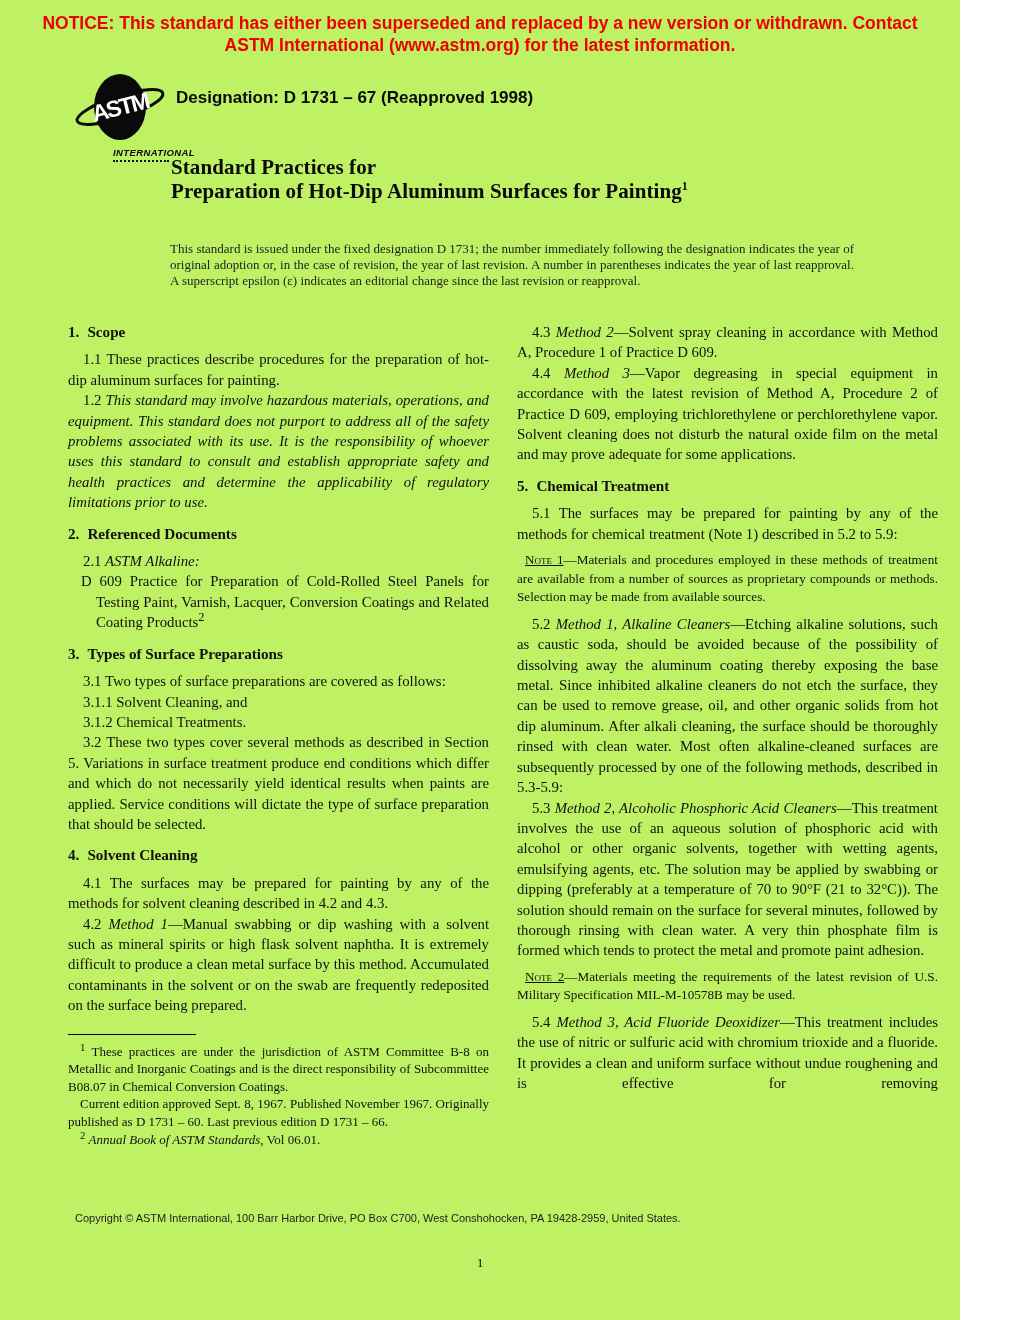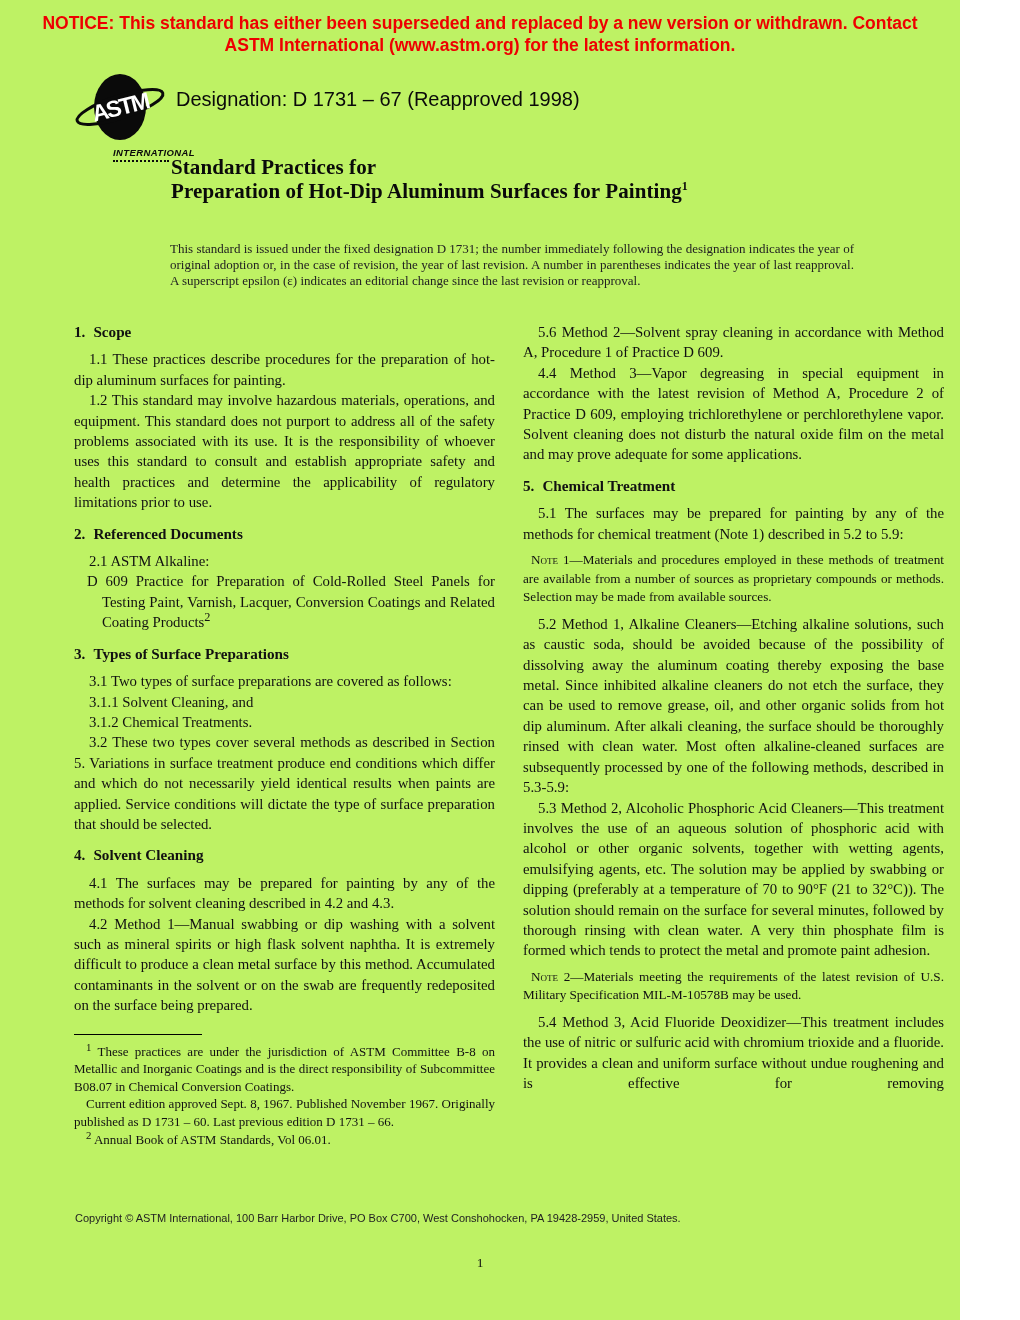--- a/index.html
+++ b/index.html
@@ -16,51 +16,51 @@
   }
   
   .logo{position:absolute;left:73px;top:72px;width:96px;text-align:center;}
   .logo-intl{
     font-family:"Liberation Sans",sans-serif;font-weight:bold;font-style:italic;
     font-size:9.5px;letter-spacing:.4px;color:#0a0a0a;
     border-bottom:2px dotted #0a0a0a;padding-bottom:2px;margin-top:-3px;margin-left:40px;
   }
   .designation{
     position:absolute;left:176px;top:88px;
-    font-family:"Liberation Sans",sans-serif;font-weight:normal;font-size:20px;color:#0a0a0a;
+    font-family:"Liberation Sans",sans-serif;font-weight:bold;font-size:17px;color:#0a0a0a;
   }
   .title-block{
     position:absolute;left:171px;top:156px;
     font-family:Liberation Serif, serif;font-weight:bold;
     font-size:21px;line-height:23.5px;color:#0a0a0a;letter-spacing:.1px;
   }
   .title-block sup{font-size:12px;}
   
   .preamble{
     position:absolute;left:170px;top:241px;width:684px;
     font-size:13px;line-height:16px;text-align:justify;color:#222;
   }
   
   .columns{
-    position:absolute;left:74px;top:316px;width:870px;
+    position:absolute;left:68px;top:316px;width:870px;
     display:grid;grid-template-columns:421px 421px;column-gap:28px;
   }
   .col{font-size:14.8px;line-height:20.4px;text-align:justify;}
   .h{
     font-weight:bold;font-size:15.2px;margin:11px 0 7px 0;text-align:left;
   }
   .h .hnum{margin-right:8px;}
   .col .h:first-child{margin-top:6px;}
   .para{margin:0;text-indent:15px;}
-  .it{margin-top:35px;}
+  .it{font-style:italic;margin-top:35px;}
   .ref{margin:0;padding-left:28px;text-indent:-15px;}
   .note{
     font-size:13.2px;line-height:18.6px;margin:7px 0 7px 0;text-indent:8px;
   }
-  .note .nlabel{font-variant:small-caps;}
+  .note .nlabel{font-variant:small-caps;text-decoration:underline;}
   .justify-last{text-align-last:justify;}
   
   .fn-divider{width:128px;border:none;border-top:1.5px solid #000;margin:18px 0 8px 0;}
   .fn{font-size:13px;line-height:17.6px;text-align:justify;margin:0;text-indent:12px;}
   sup{line-height:0;}
   
   .copyright{
     position:absolute;left:75px;top:1212px;
     font-family:"Liberation Sans",sans-serif;font-size:11px;color:#222;
   }
@@ -126,21 +126,21 @@
       <hr class="fn-divider">
 
       <p class="fn"><sup>1</sup><span> These practices are under the jurisdiction of ASTM Committee B-8 on Metallic and Inorganic Coatings and is the direct responsibility of Subcommittee B08.07 in Chemical Conversion Coatings.</span></p>
       <p class="fn">Current edition approved Sept. 8, 1967. Published November 1967. Originally published as D 1731 – 60. Last previous edition D 1731 – 66.</p>
       <p class="fn"><sup>2</sup><span class="it"> Annual Book of ASTM Standards</span><span>, Vol 06.01.</span></p>
 
     </div>
 
     <div class="col">
 
-      <p class="para" style="text-indent:15px;margin-top:6px;"><span>5.6</span><span class="it"> Method 2</span><span>—Solvent spray cleaning in accordance with Method A, Procedure 1 of Practice D 609.</span></p>
+      <p class="para" style="text-indent:15px;margin-top:6px;"><span>4.3</span><span class="it"> Method 2</span><span>—Solvent spray cleaning in accordance with Method A, Procedure 1 of Practice D 609.</span></p>
 
       <p class="para"><span>4.4</span><span class="it"> Method 3</span><span>—Vapor degreasing in special equipment in accordance with the latest revision of Method A, Procedure 2 of Practice D 609, employing trichlorethylene or perchlorethylene vapor. Solvent cleaning does not disturb the natural oxide film on the metal and may prove adequate for some applications.</span></p>
 
       <div class="h"><span class="hnum">5.</span><span>Chemical Treatment</span></div>
 
       <p class="para"><span>5.1</span><span> The surfaces may be prepared for painting by any of the methods for chemical treatment (Note 1) described in 5.2 to 5.9:</span></p>
 
       <p class="note"><span class="nlabel">Note 1</span><span>—Materials and procedures employed in these methods of treatment are available from a number of sources as proprietary compounds or methods. Selection may be made from available sources.</span></p>
 
       <p class="para"><span>5.2</span><span class="it"> Method 1, Alkaline Cleaners</span><span>—Etching alkaline solutions, such as caustic soda, should be avoided because of the possibility of dissolving away the aluminum coating thereby exposing the base metal. Since inhibited alkaline cleaners do not etch the surface, they can be used to remove grease, oil, and other organic solids from hot dip aluminum. After alkali cleaning, the surface should be thoroughly rinsed with clean water. Most often alkaline-cleaned surfaces are subsequently processed by one of the following methods, described in 5.3-5.9:</span></p>

